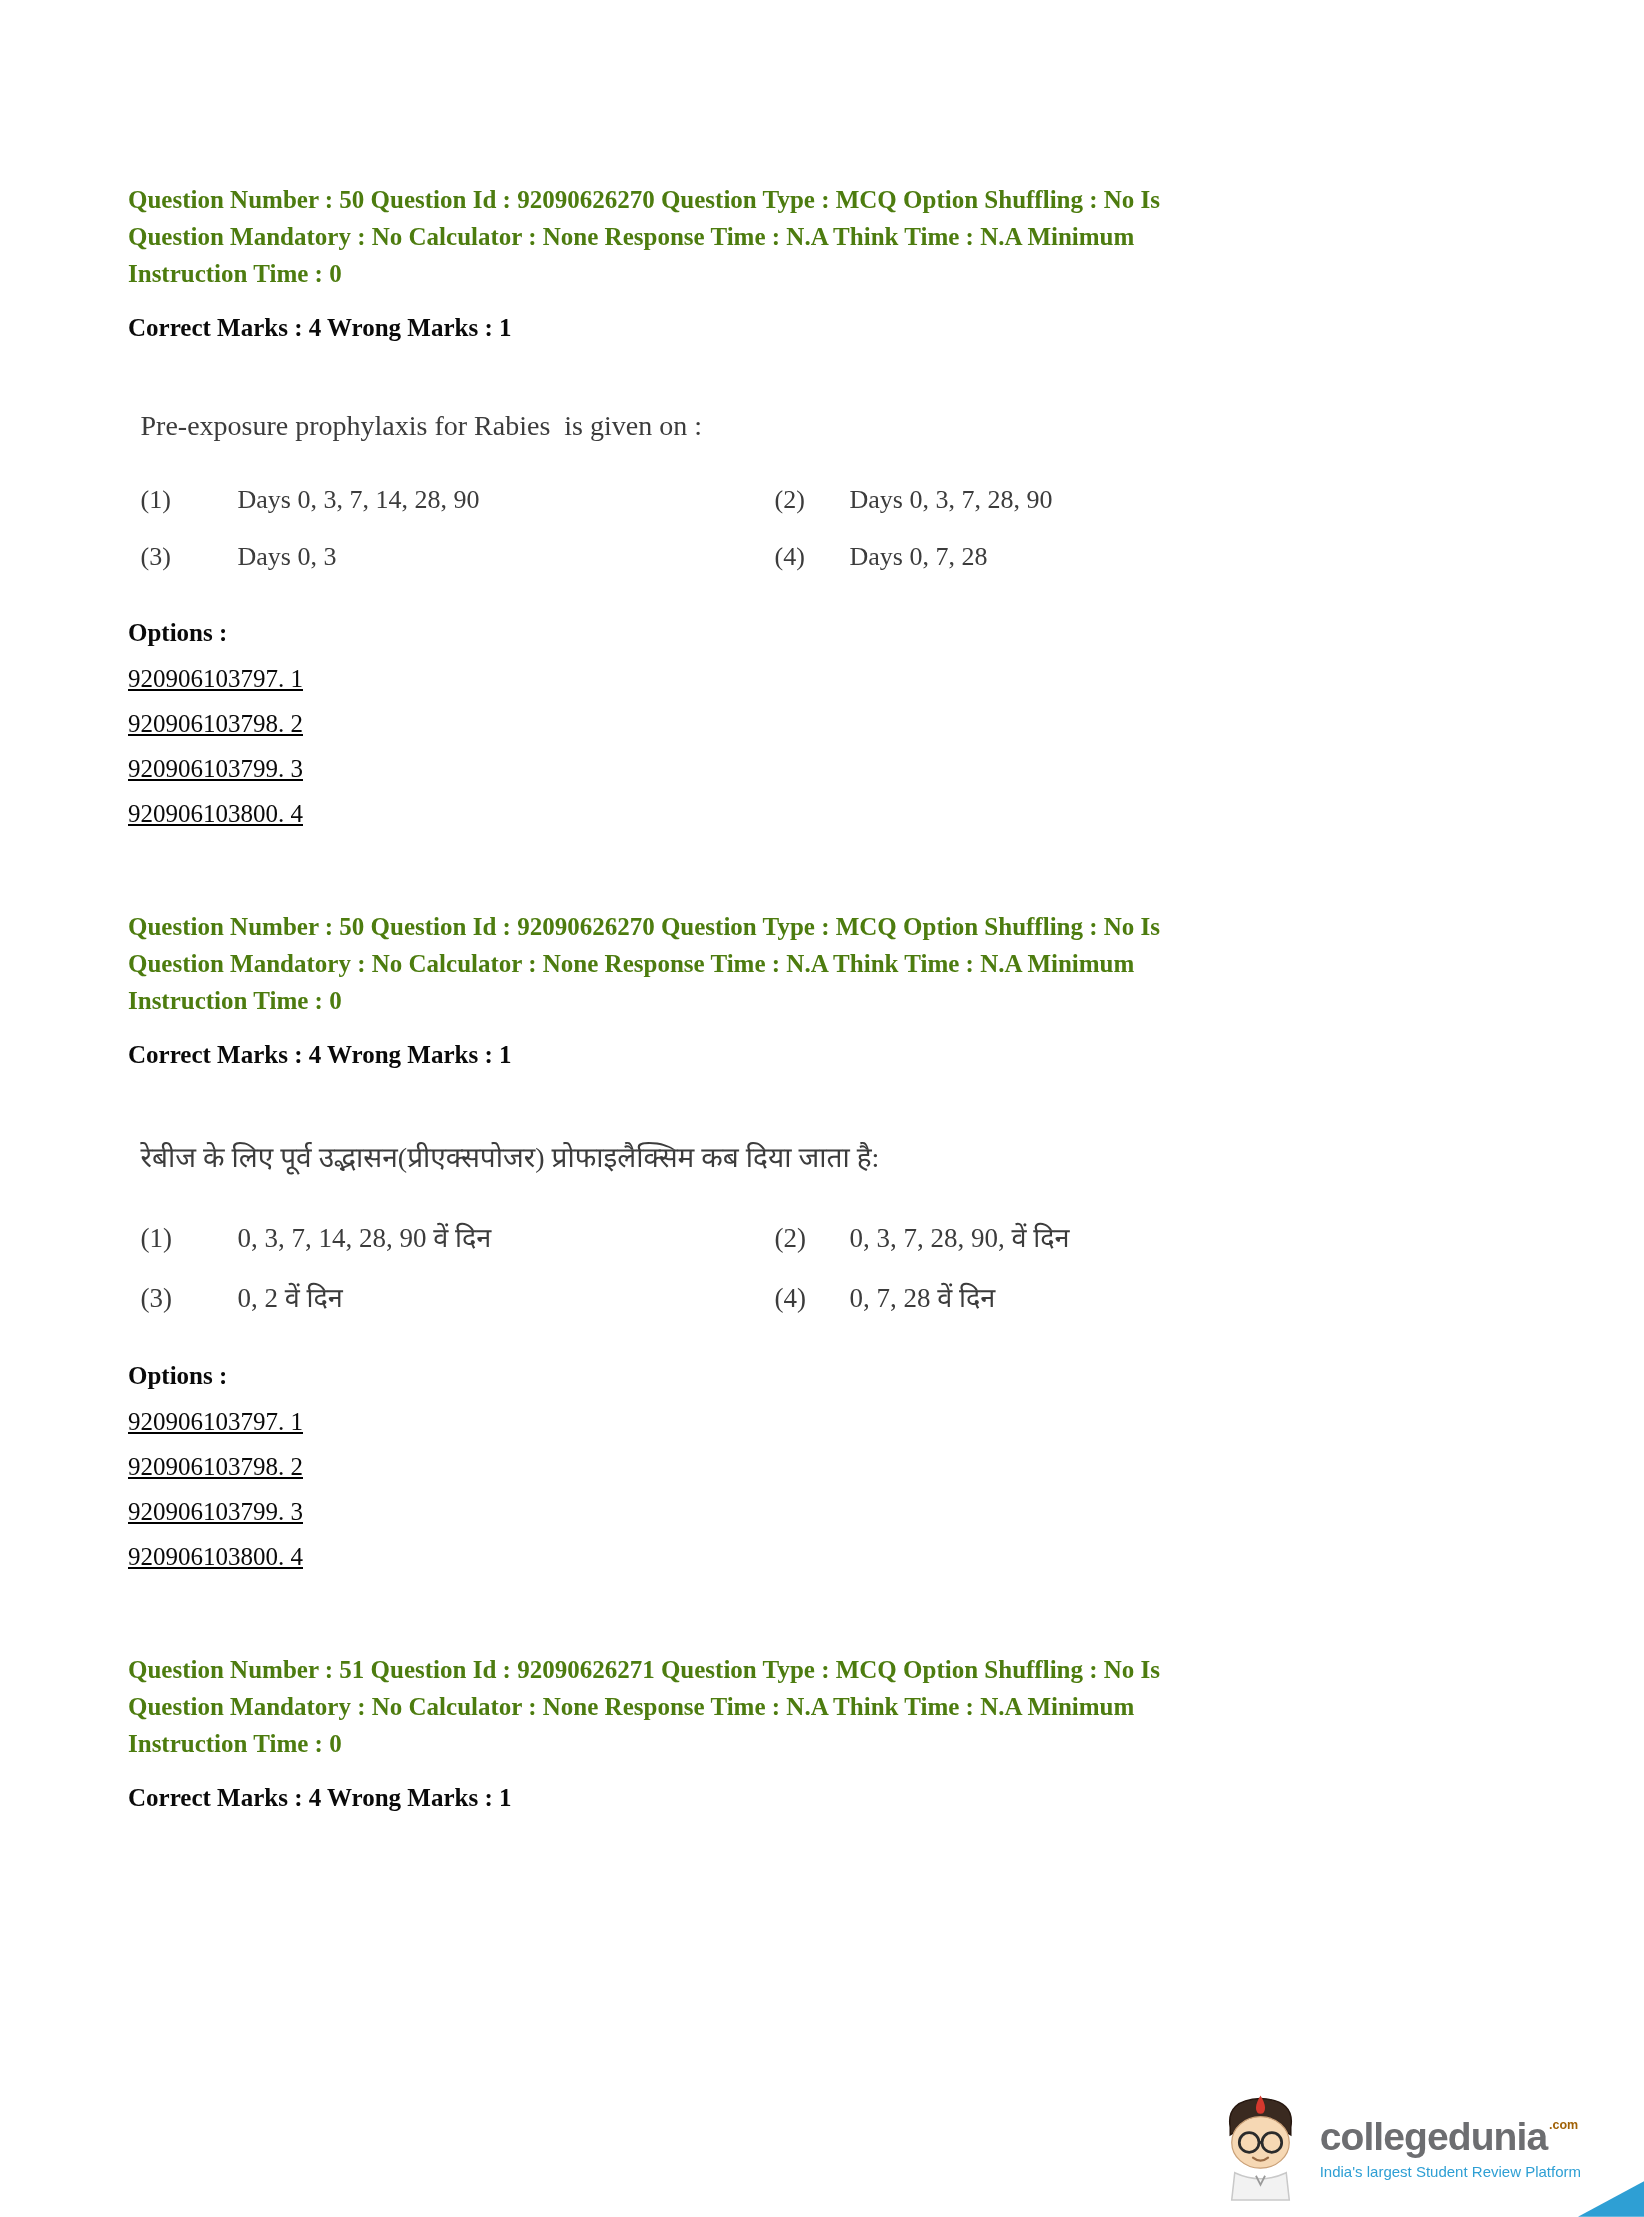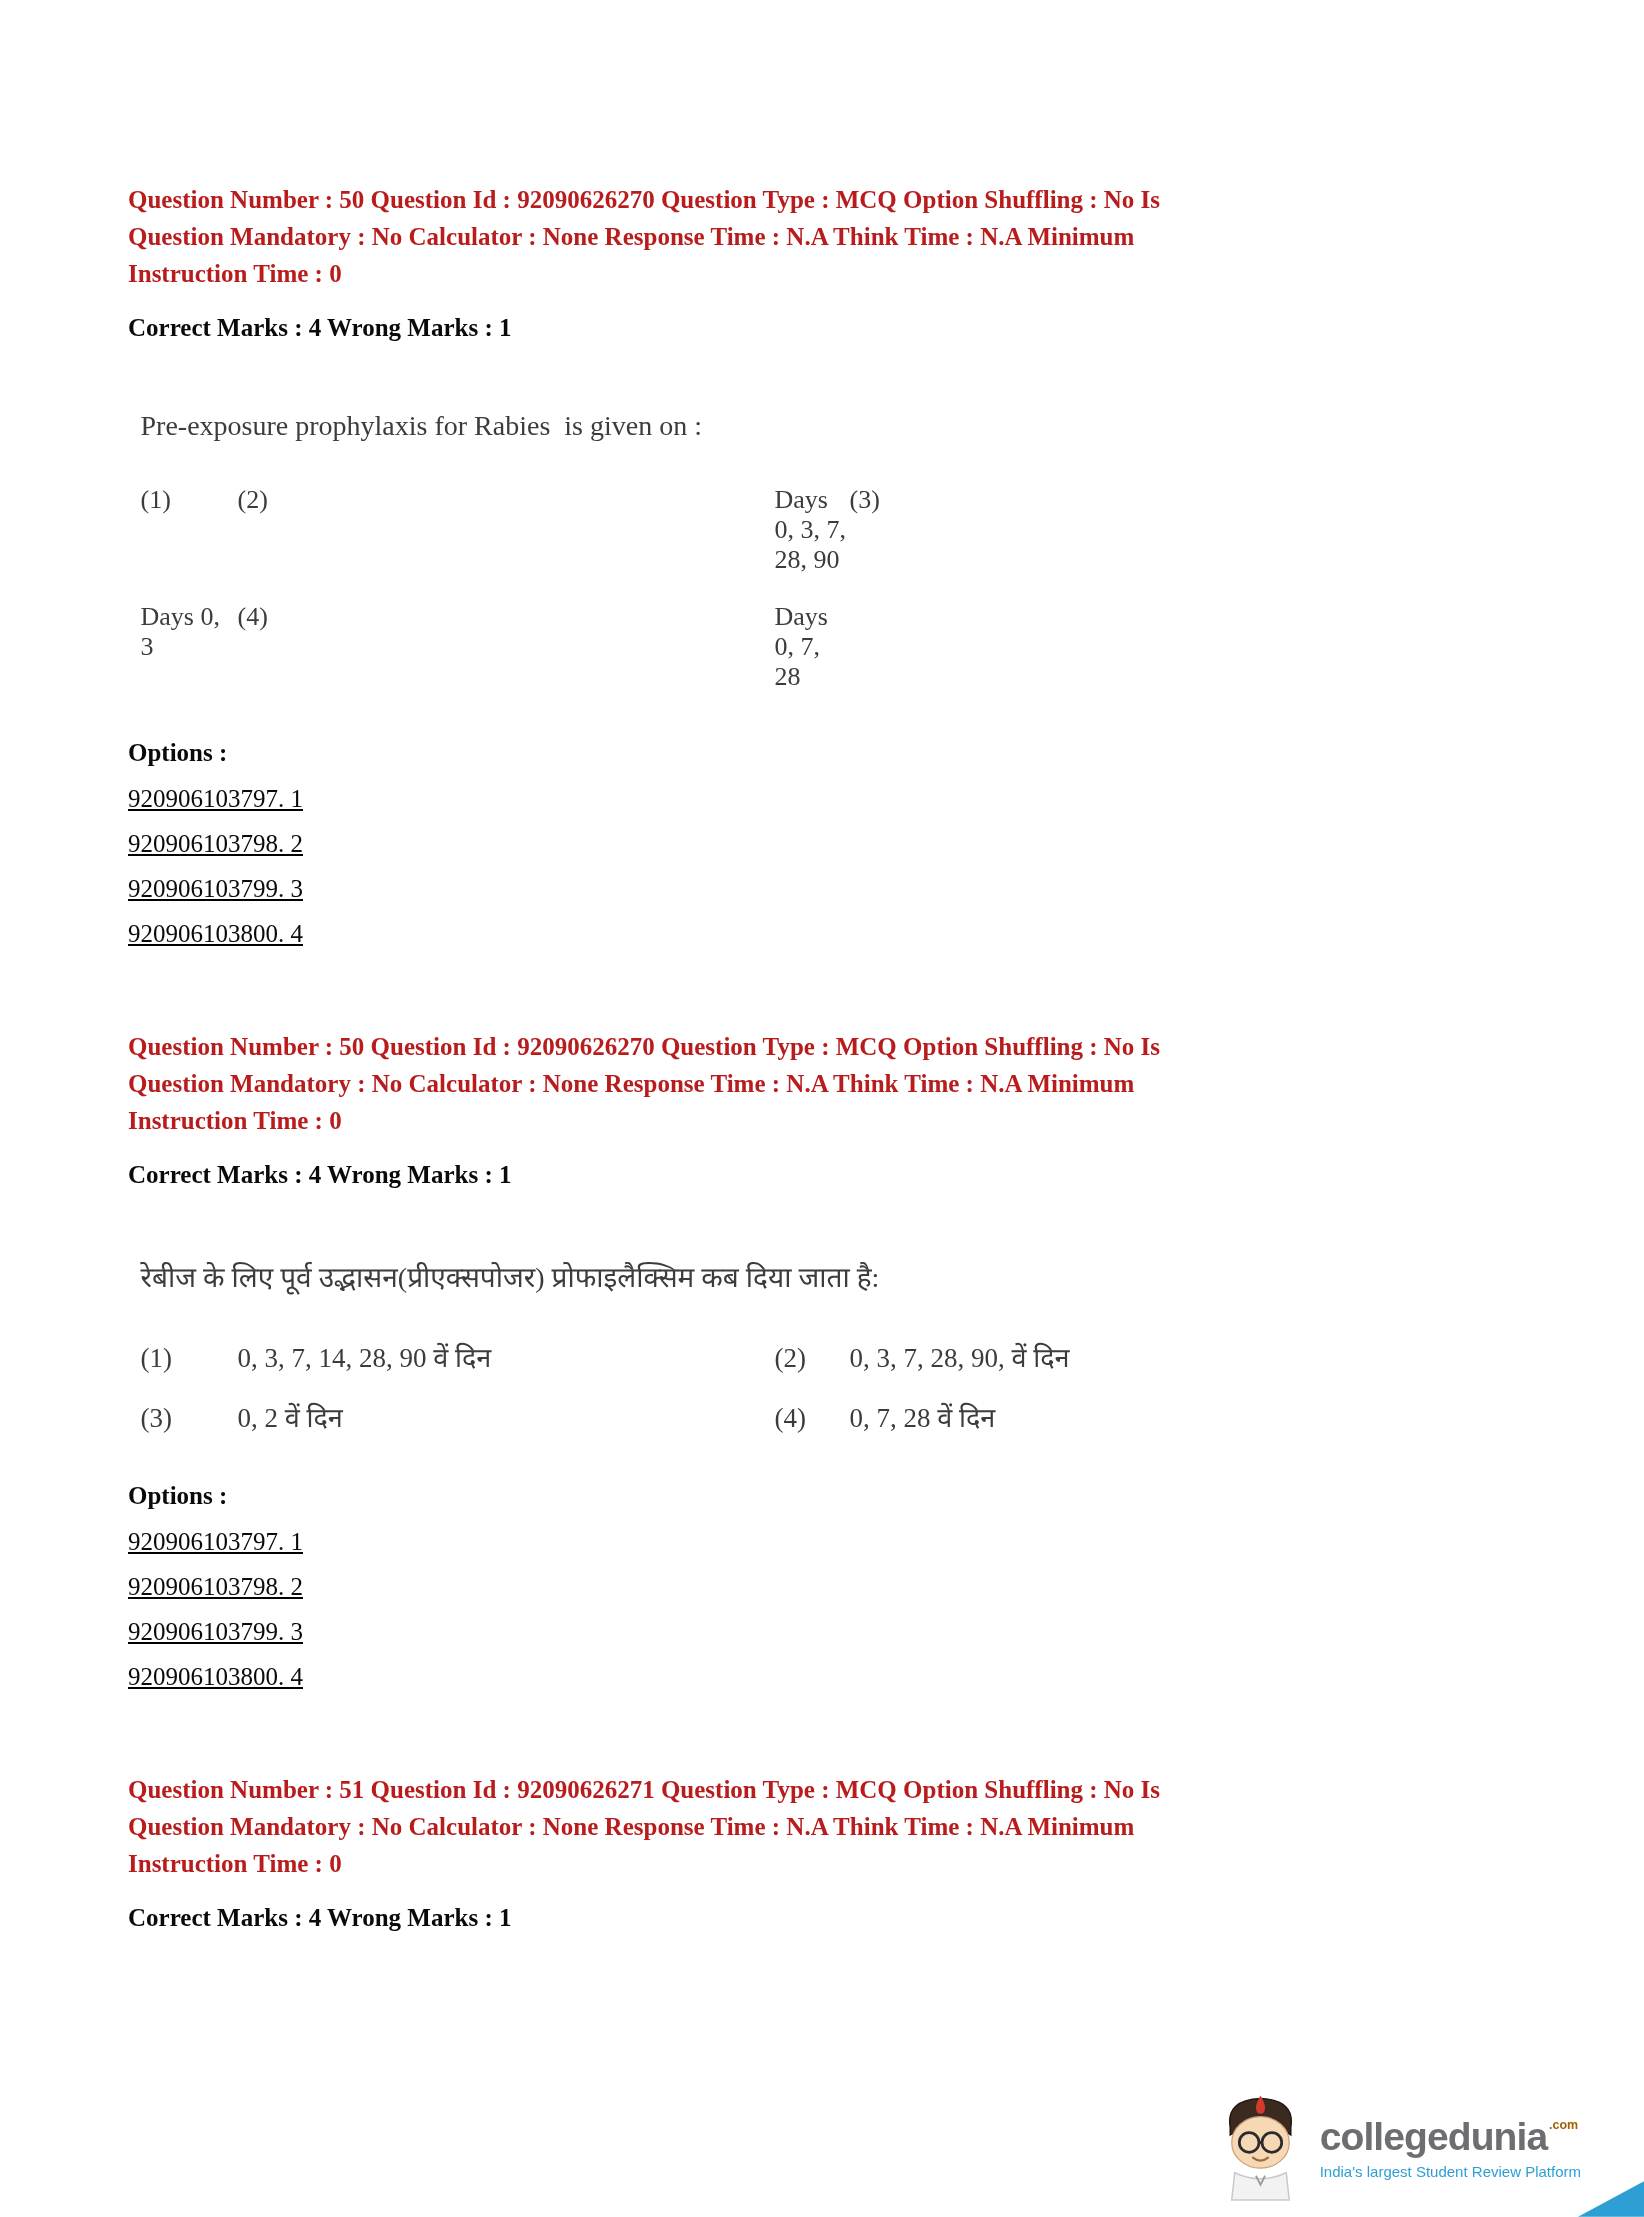--- a/index.html
+++ b/index.html
@@ -14,21 +14,21 @@
     color:#000000;
   }
   .content { padding:181px 107px 0 128px; }
 
   .block + .block { margin-top:72px; }
 
   .meta {
     font-weight:bold;
     font-size:25px;
     line-height:37px;
-    color:#b91c1c;
+    color:#4d7c0f;
   }
   .marks {
     font-weight:bold;
     font-size:25px;
     margin-top:22px;
     color:#0a0a0a;
   }
 
   .qblock {
     margin-top:68px;
@@ -109,20 +109,21 @@
         <div>Question Number : 50 Question Id : 92090626270 Question Type : MCQ Option Shuffling : No Is</div>
         <div>Question Mandatory : No Calculator : None Response Time : N.A Think Time : N.A Minimum</div>
         <div>Instruction Time : 0</div>
       </div>
       <div class="marks">Correct Marks : 4 Wrong Marks : 1</div>
 
       <div class="qblock">
         <div class="qtext">Pre-exposure prophylaxis for Rabies  is given on :</div>
         <div class="choices">
           <span>(1)</span>
+          <span>Days 0, 3, 7, 14, 28, 90</span>
           <span>(2)</span>
           <span>Days 0, 3, 7, 28, 90</span>
           <span>(3)</span>
           <span>Days 0, 3</span>
           <span>(4)</span>
           <span>Days 0, 7, 28</span>
         </div>
       </div>
 
       <div class="options-label">Options :</div>

